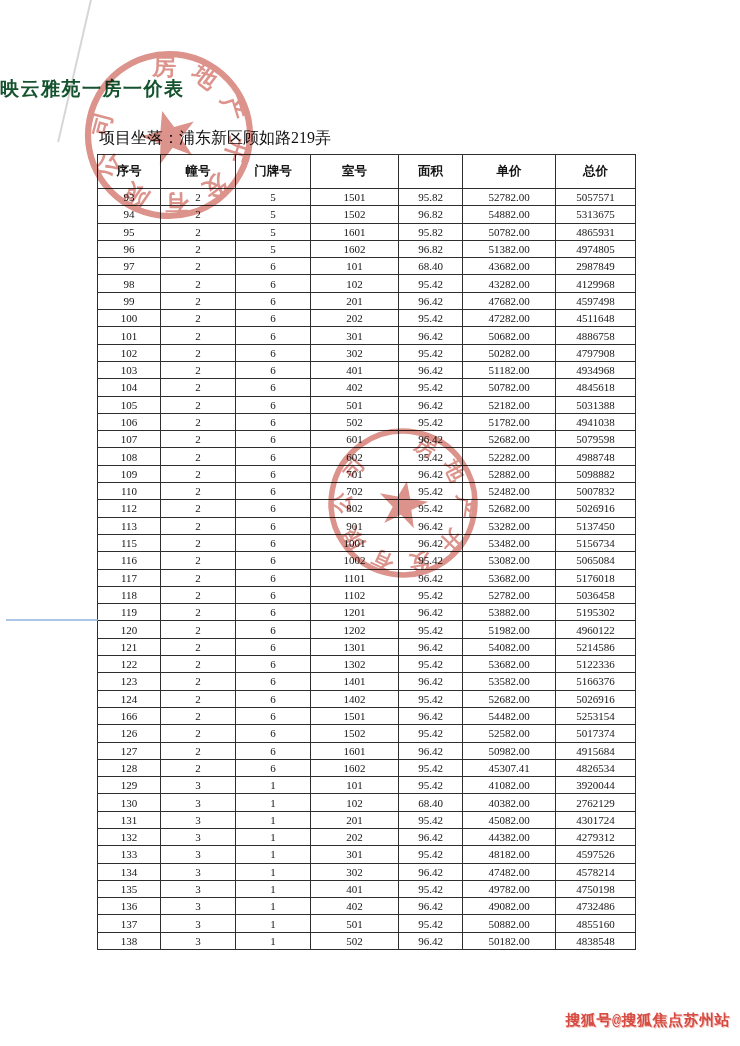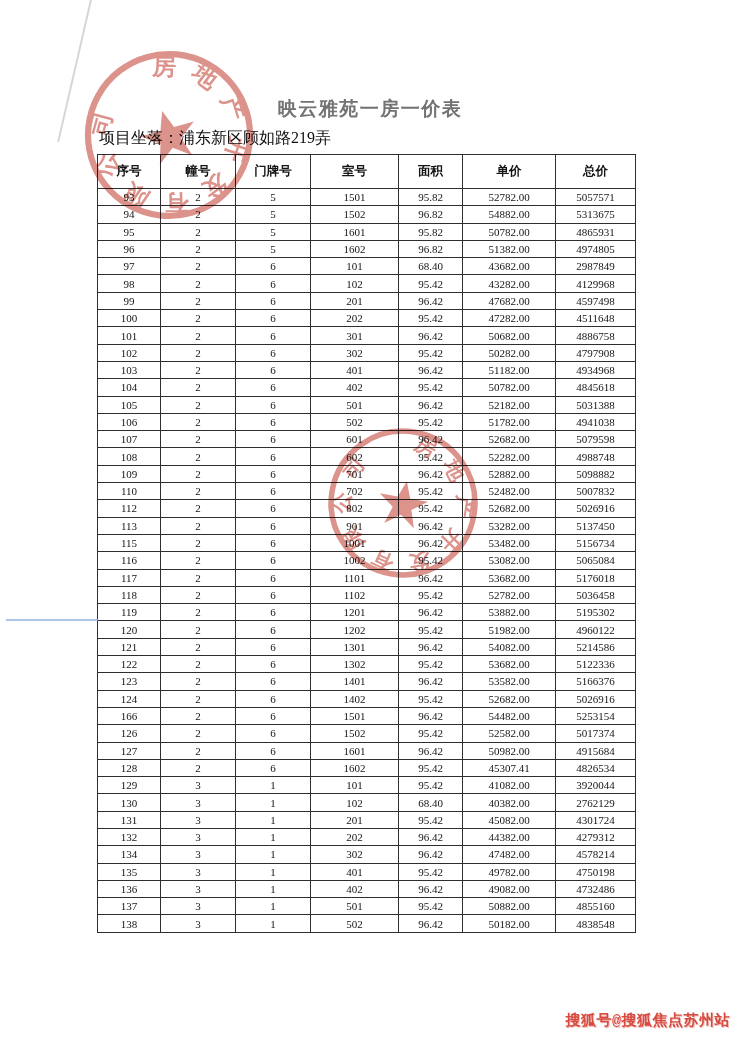--- a/index.html
+++ b/index.html
@@ -6,22 +6,22 @@
   html,body { width:740px; height:1046px; }
   body {
     background:#ffffff;
     font-family:"Liberation Serif","DejaVu Serif",serif;
     position:relative;
     overflow:hidden;
     color:#141414;
   }
   .page-title {
     position:absolute; top:76px; left:0; width:100%;
-    text-align:center; font-size:19px; font-weight:bold;
-    letter-spacing:1.5px; color:#737373;margin-top:20px;
+    text-align:left; font-size:19px; font-weight:bold;
+    letter-spacing:1.5px; color:#14532d;
   }
   .location {
     position:absolute; top:128px; left:99px;
     font-size:16px; font-weight:normal; color:#101010;
   }
   table.price {
     position:absolute; top:154px; left:97px; width:538px;
     border-collapse:collapse; table-layout:fixed;
     background:transparent;
   }
@@ -420,20 +420,29 @@
       <tr>
         <td>132</td>
         <td>3</td>
         <td>1</td>
         <td>202</td>
         <td>96.42</td>
         <td>44382.00</td>
         <td>4279312</td>
       </tr>
       <tr>
+        <td>133</td>
+        <td>3</td>
+        <td>1</td>
+        <td>301</td>
+        <td>95.42</td>
+        <td>48182.00</td>
+        <td>4597526</td>
+      </tr>
+      <tr>
         <td>134</td>
         <td>3</td>
         <td>1</td>
         <td>302</td>
         <td>96.42</td>
         <td>47482.00</td>
         <td>4578214</td>
       </tr>
       <tr>
         <td>135</td>

